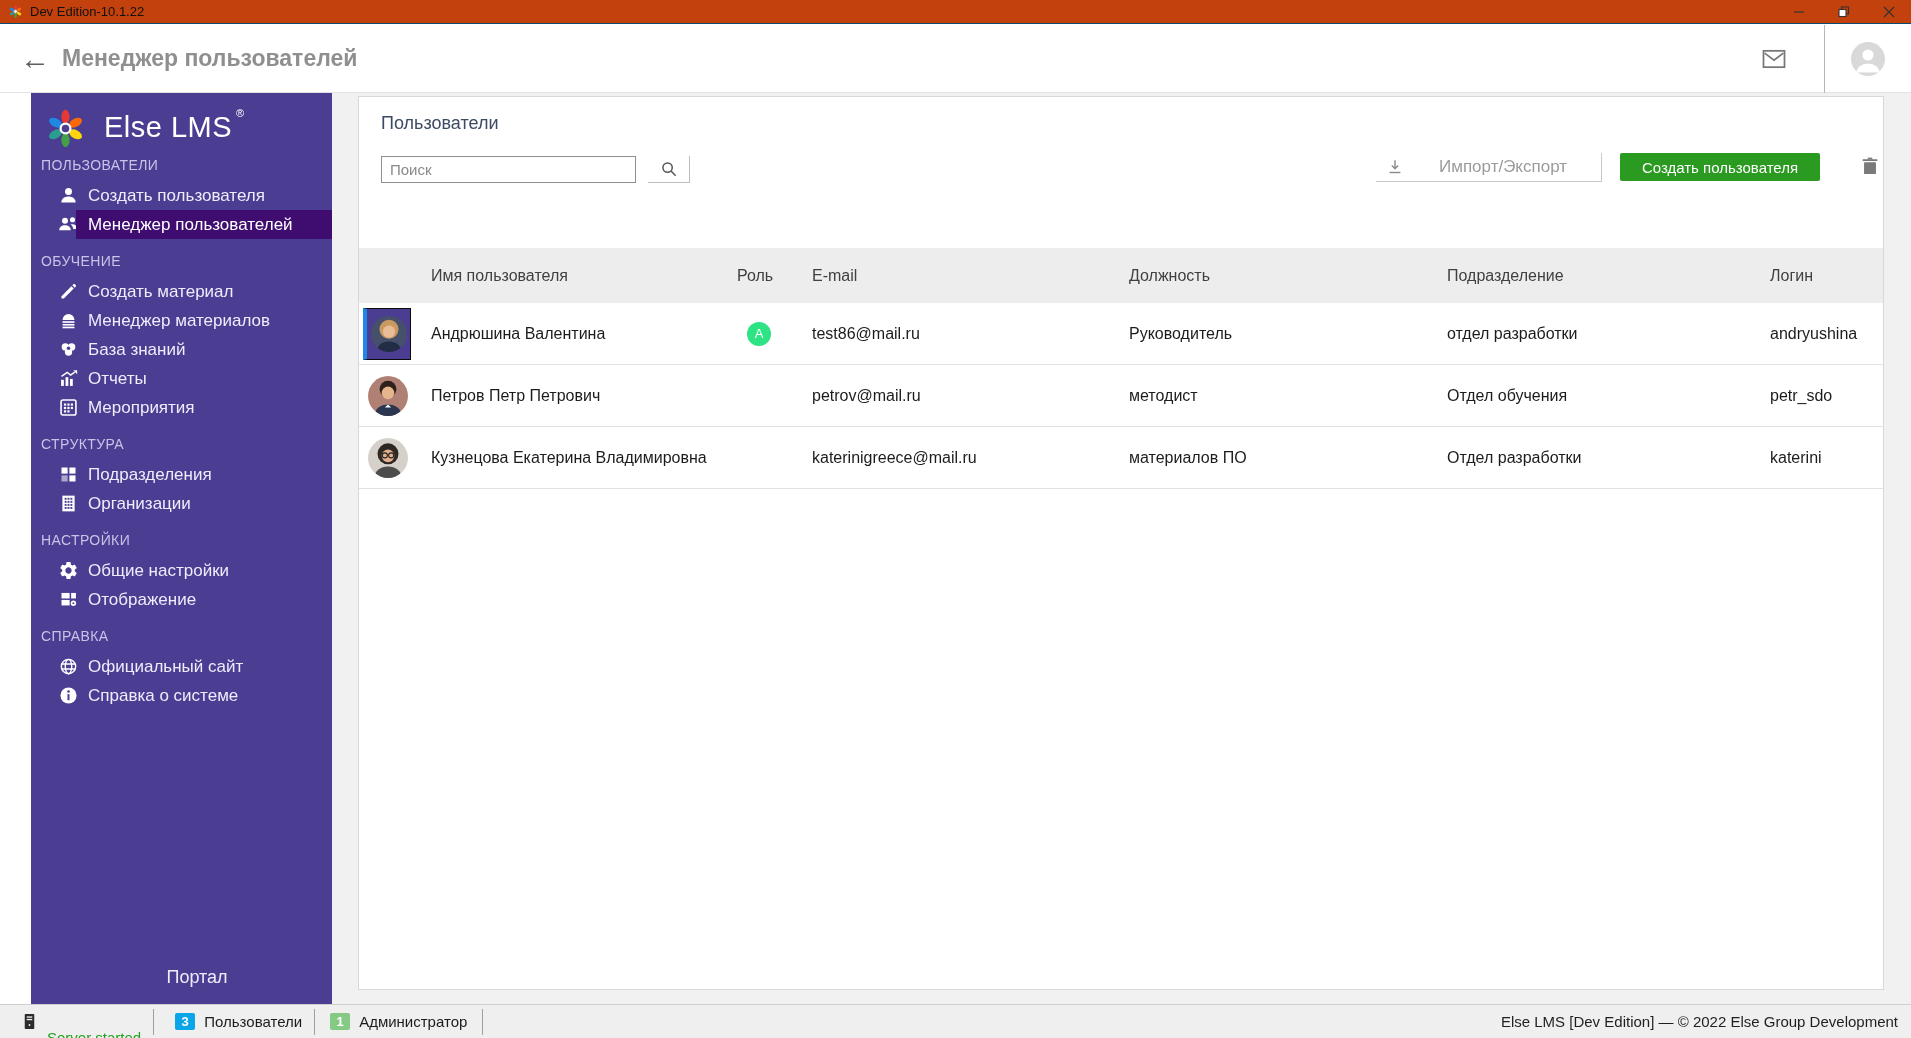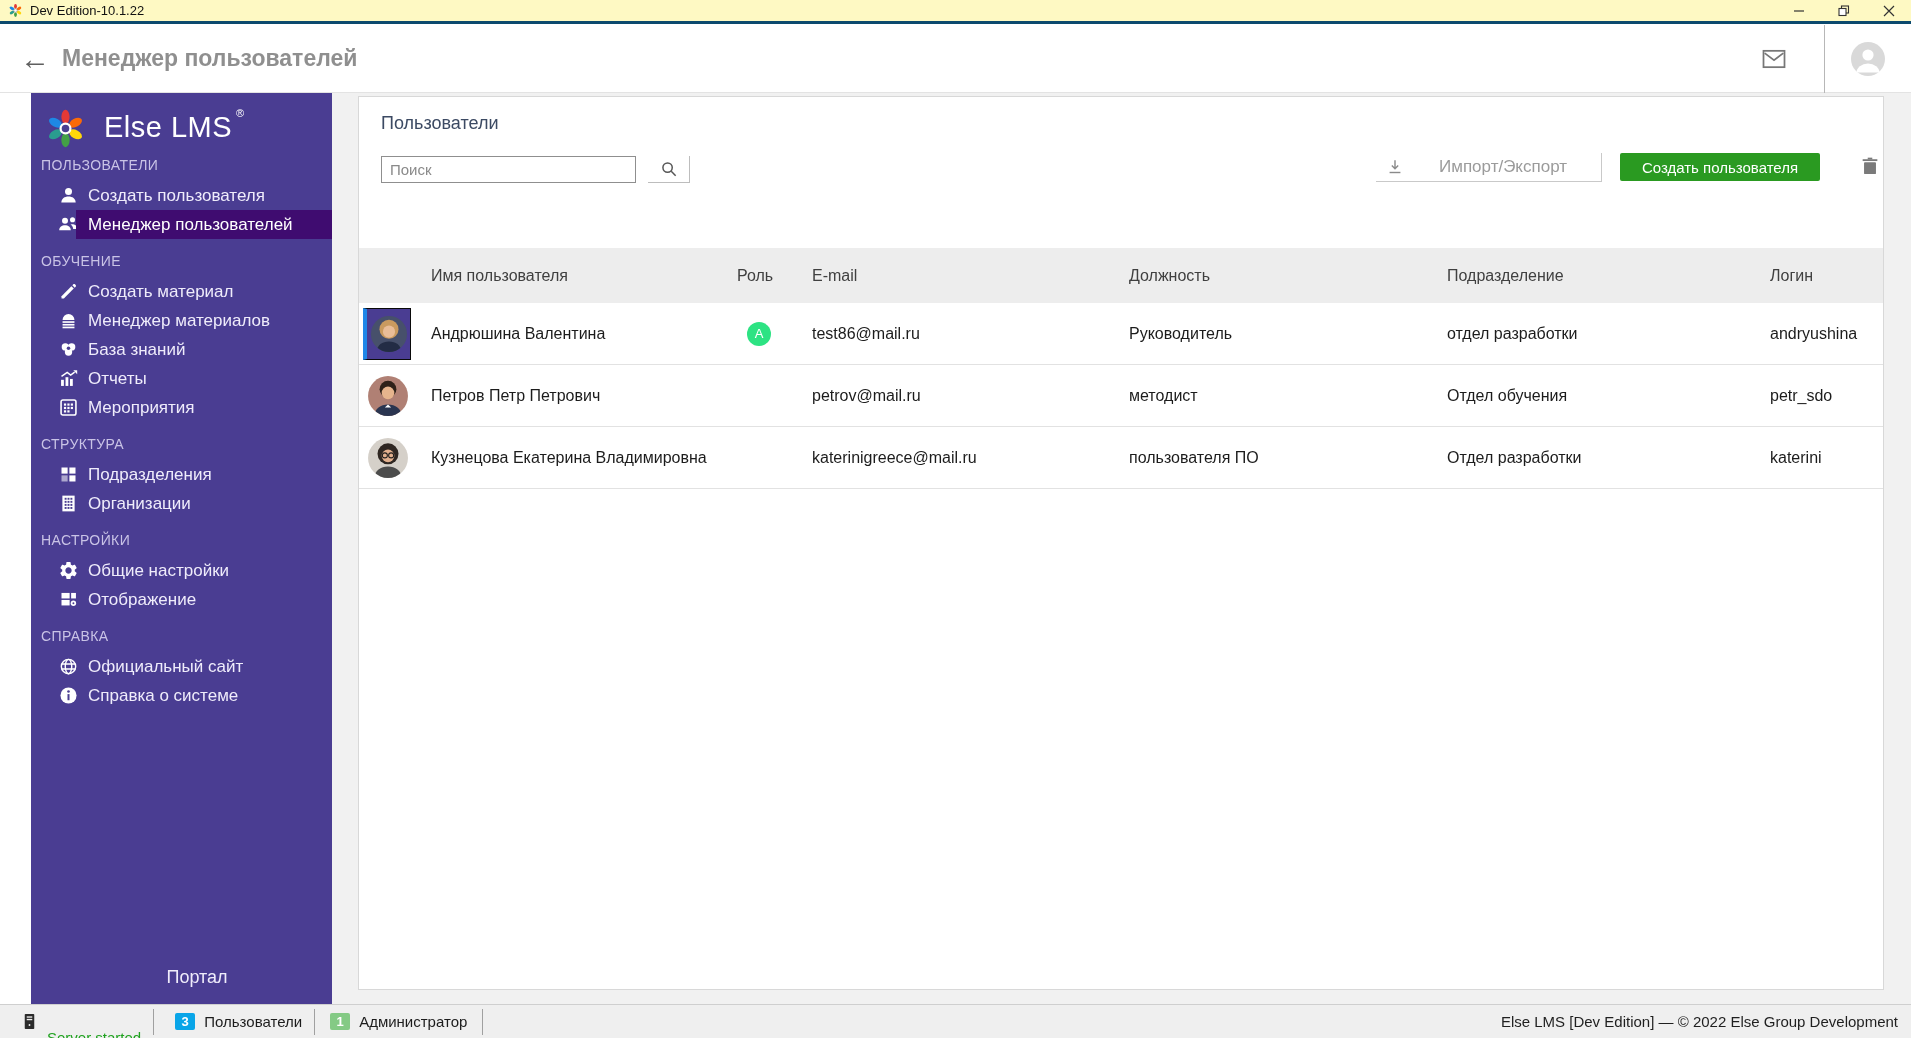--- a/index.html
+++ b/index.html
@@ -1,22 +1,22 @@
 <!DOCTYPE html>
 <html><head>
 <meta charset="utf-8">
 <style>
   * { margin:0; padding:0; box-sizing:border-box; }
   html,body { width:1911px; height:1038px; overflow:hidden; background:#fff;
     font-family:"Liberation Sans","DejaVu Sans",sans-serif; }
   #app { position:relative; width:1911px; height:1038px; }
 
   
-  .titlebar { position:absolute; left:0; top:0; width:1911px; height:24px; background:#fef9c3;
-    border-bottom:3px solid #0c4a6e; display:flex; align-items:center; }
+  .titlebar { position:absolute; left:0; top:0; width:1911px; height:24px; background:#c2410c;
+    border-bottom:1px solid #0c4a6e; display:flex; align-items:center; }
   .titlebar-icon { width:15px; height:15px; margin-left:8px; }
   .titlebar-title { font-size:13px; color:#111; margin-left:7px; }
   .win-controls { margin-left:auto; display:flex; height:100%; }
   .win-btn { width:45px; height:100%; display:flex; align-items:center; justify-content:center;
     background:transparent; border:none; cursor:pointer; }
   .win-btn svg { width:12px; height:12px; }
 
   
   .header { position:absolute; left:0; top:25px; width:1911px; height:68px; background:#fff;
     border-bottom:1px solid #e3e3e3; display:flex; align-items:center; }
@@ -487,21 +487,21 @@
                 <circle cx="20" cy="18" r="6" fill="#e2b08e"></circle>
                 <path d="M7 40c0-8 5.5-12 13-12s13 4 13 12z" fill="#4c4c4c"></path>
                 <circle cx="17" cy="17.5" r="2.4" fill="none" stroke="#22201e" stroke-width="1"></circle>
                 <circle cx="23" cy="17.5" r="2.4" fill="none" stroke="#22201e" stroke-width="1"></circle>
               </g>
             </svg>
           </div>
           <div>Кузнецова Екатерина Владимировна</div>
           <div class="role-cell"></div>
           <div>katerinigreece@mail.ru</div>
-          <div>пользователя ПО</div>
+          <div>материалов ПО</div>
           <div>Отдел разработки</div>
           <div>katerini</div>
         </div>
       </div>
     </div>
   </div>
 
   <div class="statusbar">
     <svg class="server-icon" viewBox="0 0 24 24">
       <rect x="6" y="2.5" width="12" height="19" rx="1" fill="#2b2b2b"></rect>

